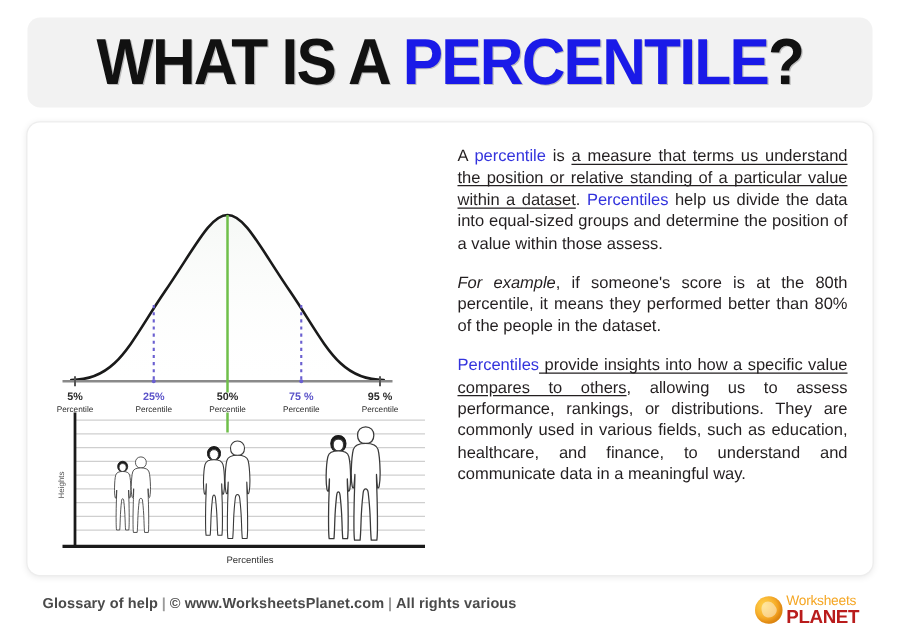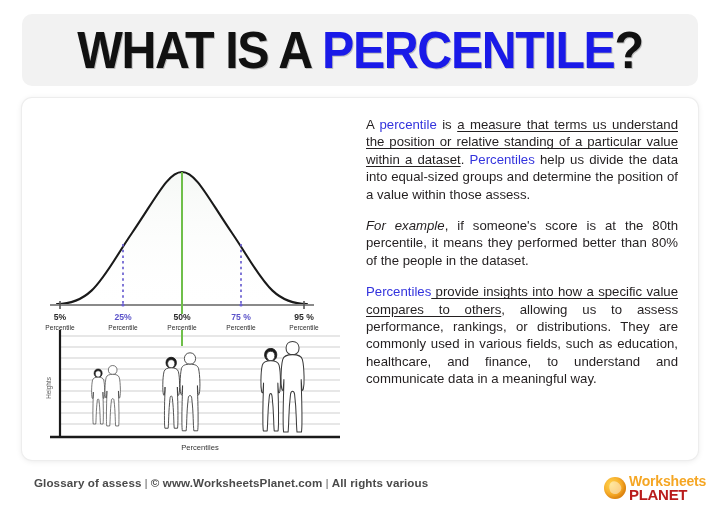--- a/index.html
+++ b/index.html
@@ -113,21 +113,21 @@
   .logo-mark:after{
     content:"";
     position:absolute;left:5px;top:4px;
     width:12px;height:13px;
     border-radius:50% 50% 50% 50%/60% 60% 40% 40%;
     background:rgba(255,255,255,0.45);
     transform:rotate(-25deg);
   }
   .logo-words{line-height:1;}
   .logo-top{
-    font-size:14px;font-weight:bold;color:#f5a623;
+    font-size:11px;font-weight:normal;color:#f5a623;
     letter-spacing:-0.2px;display:block;
   }
   .logo-bot{
     font-size:15px;font-weight:bold;color:#b91c1c;
     letter-spacing:-0.3px;display:block;margin-top:-1px;
   }
 
   
   .svg-lbl{font-family:"Liberation Sans","DejaVu Sans",sans-serif;}
 </style>
@@ -297,21 +297,21 @@
       <p class="para"><span>A </span><span class="kw">percentile</span><span> is </span><span class="ul">a measure that terms us understand the position or relative standing of a particular value within a dataset</span><span>. </span><span class="kw">Percentiles</span><span> help us divide the data into equal-sized groups and determine the position of a value within those assess.</span></p>
 
       <p class="para"><span class="it">For example</span><span>, if someone's score is at the 80th percentile, it means they performed better than 80% of the people in the dataset.</span></p>
 
       <p class="para"><span class="kw">Percentiles</span><span class="ul"> provide insights into how a specific value compares to others</span><span>, allowing us to assess performance, rankings, or distributions. They are commonly used in various fields, such as education, healthcare, and finance, to understand and communicate data in a meaningful way.</span></p>
 
     </div>
   </div>
 
   <div class="footer">
-    <div class="footer-text"><span>Glossary of assess</span><span class="footer-sep">|</span><span>© www.WorksheetsPlanet.com</span><span class="footer-sep">|</span><span>All rights various</span></div>
+    <div class="footer-text"><span>Glossary of help</span><span class="footer-sep">|</span><span>© www.WorksheetsPlanet.com</span><span class="footer-sep">|</span><span>All rights various</span></div>
 
     <div class="logo">
       <div class="logo-mark"></div>
       <div class="logo-words">
         <span class="logo-top">Worksheets</span>
         <span class="logo-bot">PLANET</span>
       </div>
     </div>
   </div>
 

